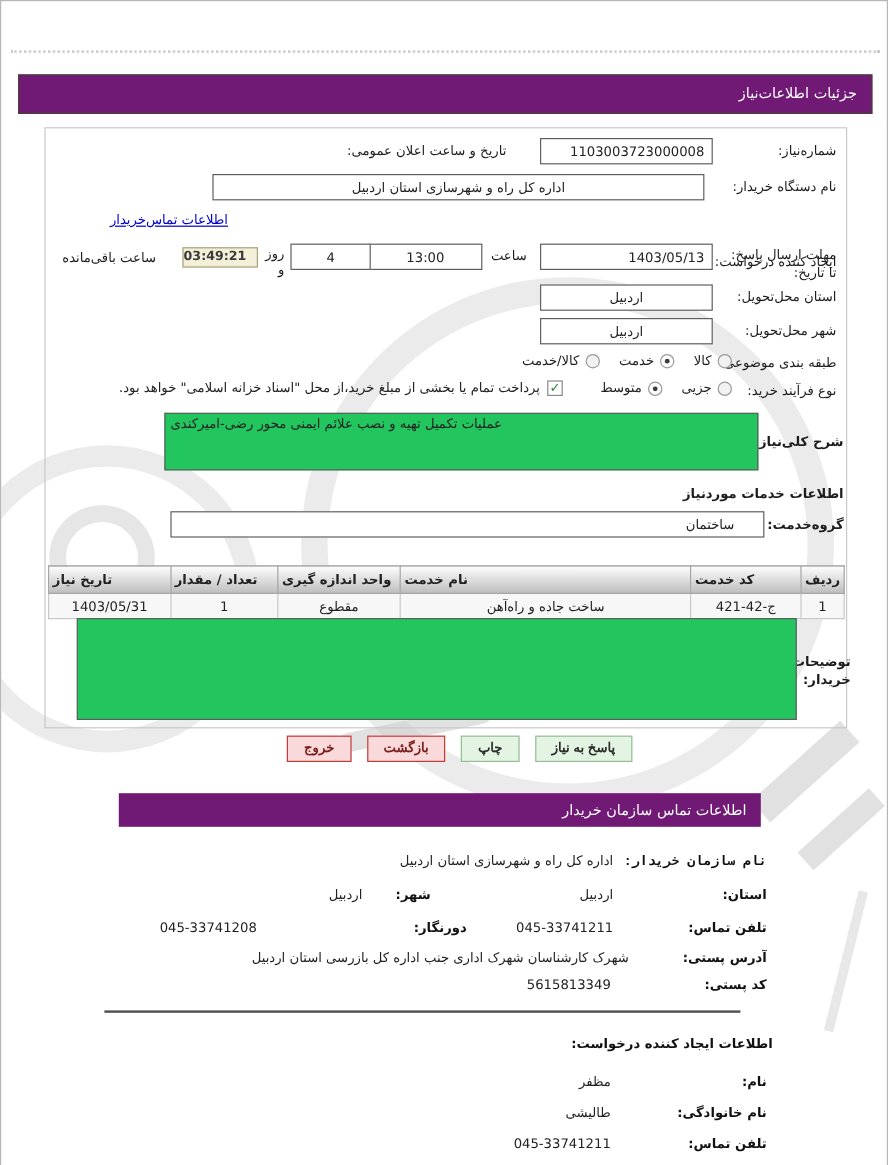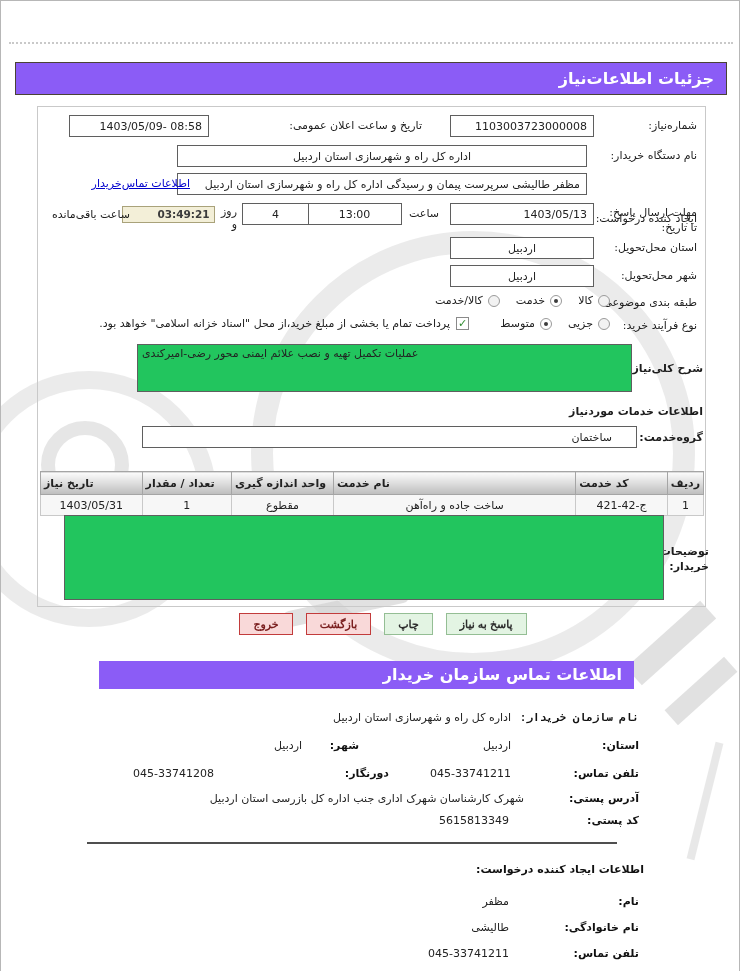--- a/index.html
+++ b/index.html
@@ -12,37 +12,37 @@
   .abs{position:absolute;}
   .nowrap{white-space:nowrap;}
   .z{z-index:2;}
   
   .wm{position:absolute;z-index:0;pointer-events:none;}
   .wm-ring{border-radius:50%;border:22px solid #dadada;opacity:.55;}
   .wm-bar{background:#cdcdcd;opacity:.6;}
   .wm-blob{border-radius:50%;border:14px solid #d6d6d6;opacity:.6;}
   
   .dotline{border-top:2px dotted #c9c9c9;height:0;}
-  .bar{background:#8b5cf6;color:#fff;font-weight:bold;font-size:16px;line-height:31px;
+  .bar{background:#701a75;color:#fff;font-weight:normal;font-size:12px;line-height:31px;
        text-align:right;box-sizing:border-box;padding:0 12px;}
   .bar1{border:1px solid #4a4236;line-height:31px;}
   
   .panel{border:1px solid #c9c9c9;background:transparent;}
   .lbl{position:absolute;white-space:nowrap;color:#1d1d1d;}
   .lbl.b{font-weight:bold;}
   .ibox{position:absolute;background:#fff;border:1px solid #5f5f5f;height:22px;line-height:22px;
         box-sizing:border-box;padding:0 6px;overflow:visible;white-space:nowrap;}
   .ibox.center{text-align:center;}
   .ibox.right{text-align:right;}
   .tarea{position:absolute;background:#22c55e;border:1px solid #5f5f5f;box-sizing:border-box;
          padding:2px 4px;overflow:hidden;}
   .ltr{direction:ltr;unicode-bidi:embed;}
   a.link{color:#0000cc;text-decoration:underline;cursor:pointer;}
   .timebox{position:absolute;background:#f3efd8;border:1px solid #a9a27a;color:#3c3c3c;
-           font-weight:bold;text-align:center;height:15px;line-height:15px;font-size:10.5px;padding-left:30px;}
+           font-weight:bold;text-align:left;height:15px;line-height:15px;font-size:10.5px;}
   
   .optrow{position:absolute;display:flex;direction:rtl;gap:16px;align-items:center;}
   .opt{display:flex;direction:rtl;align-items:flex-end;gap:5px;}
   .radio{width:12px;height:12px;border-radius:50%;border:1px solid #9a9a9a;background:#f2f2f2;
          box-sizing:border-box;position:relative;flex:0 0 auto;}
   .radio.sel{background:#fff;}
   .radio.sel::after{content:"";position:absolute;left:3px;top:3px;width:4px;height:4px;
          border-radius:50%;background:#3c3c3c;}
   .cbx{width:13px;height:13px;border:1px solid #8a8a8a;background:#fff;box-sizing:border-box;
        color:#2e8b2e;font-weight:bold;font-size:11px;line-height:11px;text-align:center;flex:0 0 auto;}
@@ -80,33 +80,27 @@
   <span>جزئیات اطلاعات‌نیاز</span>
 </div>
 
 <div class="abs panel z" style="left:36px;top:105px;width:667px;height:499px;">
 
   <div class="lbl" style="right:8px;top:12px;">شماره‌نیاز:</div>
   <div class="ibox right" style="right:111px;top:8px;width:144px;">
     <span class="ltr">1103003723000008</span>
   </div>
   <div class="lbl" style="right:283px;top:12px;">تاریخ و ساعت اعلان عمومی:</div>
-  <div class="ibox right" style="right:496px;top:8px;width:140px;">
-    <span class="ltr">1403/05/09- 08:58</span>
-  </div>
 
   <div class="lbl" style="right:8px;top:42px;">نام دستگاه خریدار:</div>
   <div class="ibox center" style="right:118px;top:38px;width:410px;">
     <span>اداره کل راه و شهرسازی استان اردبیل</span>
   </div>
 
   <div class="lbl" style="right:8px;top:70px;margin-top:35px;">ایجاد کننده درخواست:</div>
-  <div class="ibox right" style="right:118px;top:66px;width:410px;">
-    <span>مظفر طالیشی سرپرست پیمان و رسیدگی اداره کل راه و شهرسازی استان اردبیل</span>
-  </div>
   <a class="link abs nowrap" style="right:515px;top:70px;">اطلاعات تماس‌خریدار</a>
 
   <div class="lbl" style="right:8px;top:98px;width:95px;white-space:normal;line-height:15px;">مهلت ارسال پاسخ: تا تاریخ:</div>
   <div class="ibox right" style="right:111px;top:96px;width:144px;">
     <span class="ltr">1403/05/13</span>
   </div>
   <div class="lbl" style="right:266px;top:100px;">ساعت</div>
   <div class="ibox center" style="right:303px;top:96px;width:95px;">
     <span class="ltr">13:00</span>
   </div>

